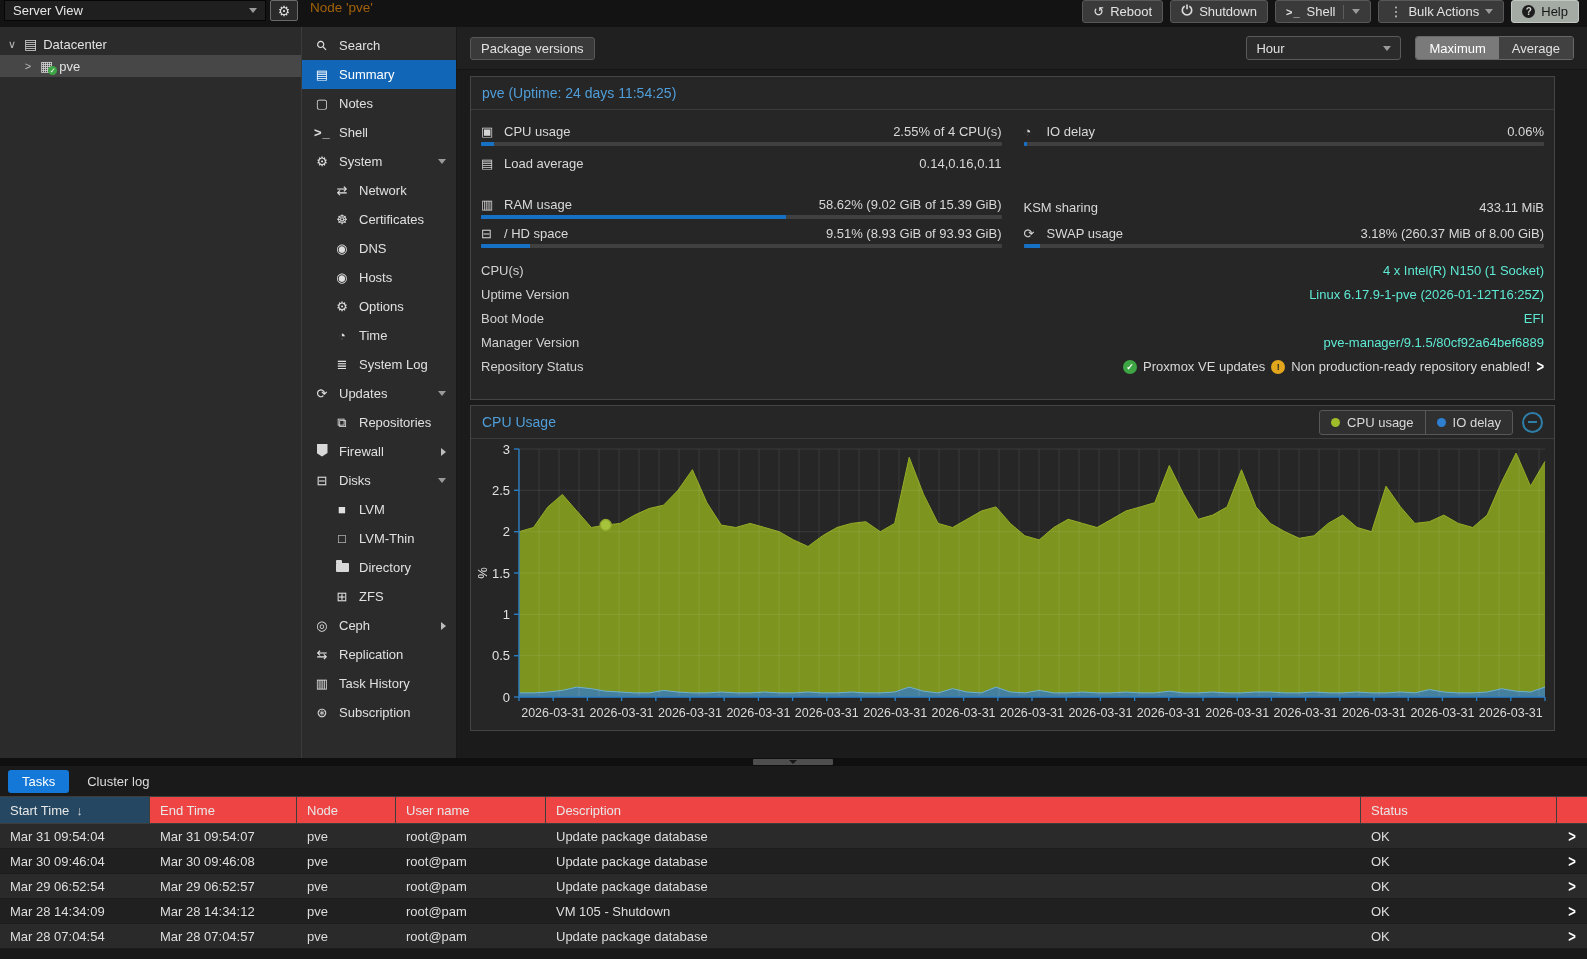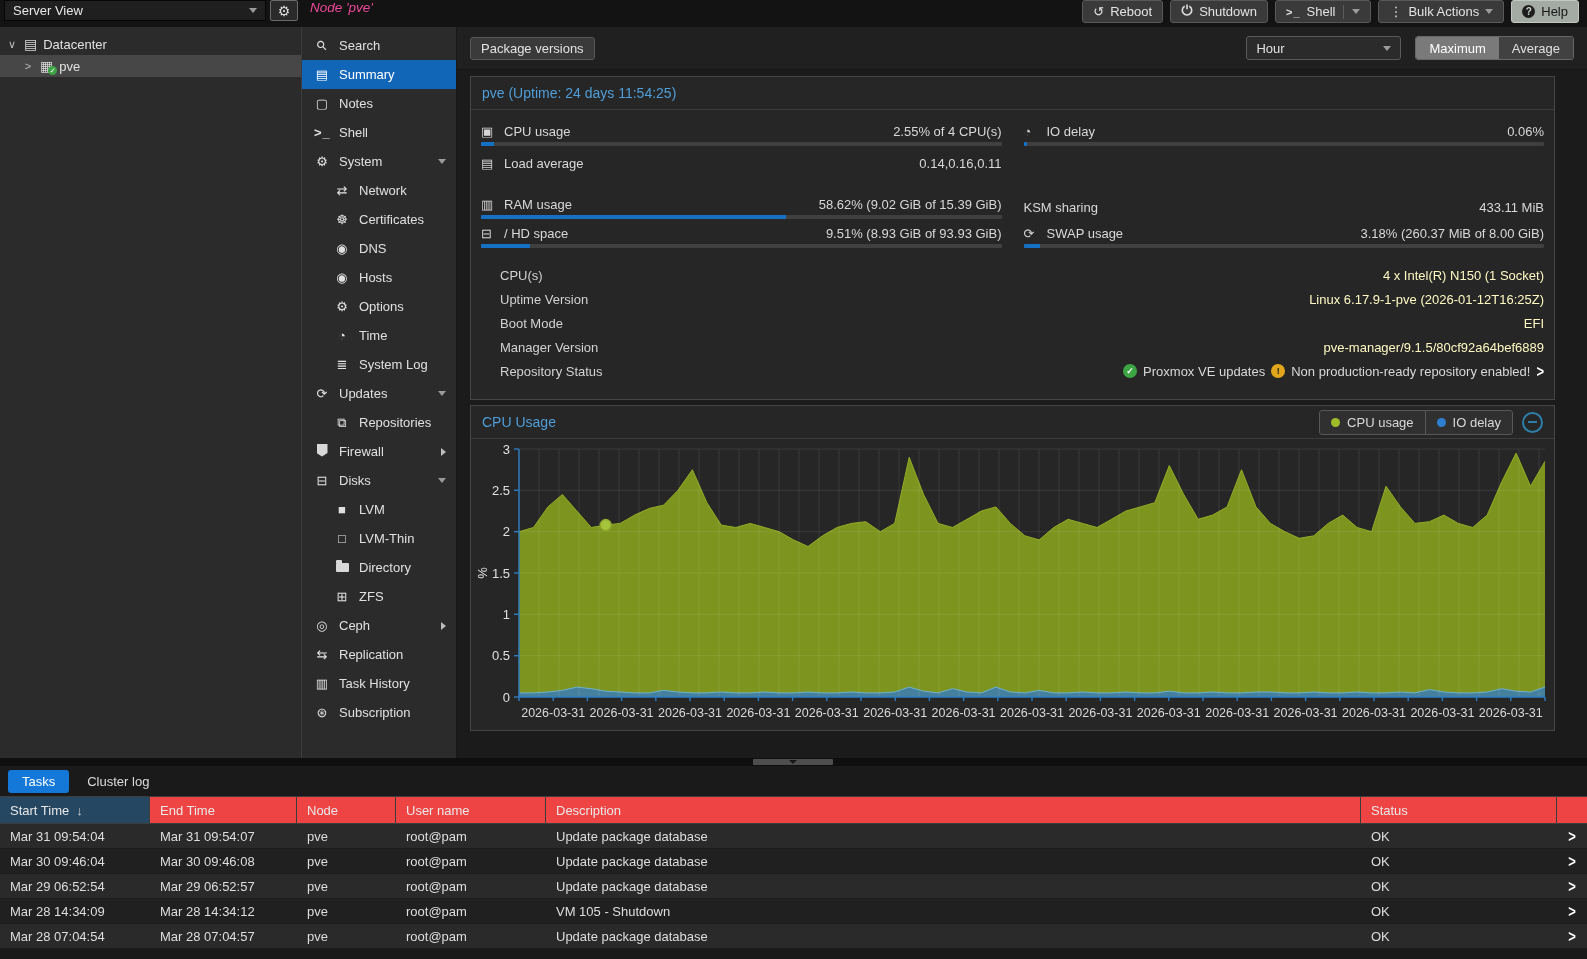--- a/index.html
+++ b/index.html
@@ -9,21 +9,21 @@
   
   .topbar { height:27px; background:#131313; display:flex; align-items:flex-start; }
   .tb-left { width:302px; display:flex; align-items:center; padding:0 4px; gap:4px; }
   .combo { flex:1; height:21px; background:#1f1f1f; border:1px solid #060606;
     display:flex; align-items:center; padding:0 8px; color:#e6e6e6; }
   .combo .sp { flex:1; }
   .caret-d { width:0; height:0; border-left:4px solid transparent; border-right:4px solid transparent; border-top:5px solid #9a9a9a; display:inline-block; }
   .caret-r { width:0; height:0; border-top:4px solid transparent; border-bottom:4px solid transparent; border-left:5px solid #bdbdbd; display:inline-block; }
   .gearbtn { width:28px; height:21px; background:#2a2a2a; border:1px solid #6a6a6a; border-radius:2px;
     display:flex; align-items:center; justify-content:center; color:#ddd; font-size:14px; }
-  .node-title { padding-left:8px; color:#ec4899; font-size:13.5px;font-style:italic; }
+  .node-title { padding-left:8px; color:#a16207; font-size:13.5px; }
   .tb-sp { flex:1; }
   .tb-btns { display:flex; gap:7px; padding-right:8px; align-items:center; }
   .btn { height:23px; background:#3a3a3a; border:1px solid #585858; border-radius:3px;
     display:flex; align-items:center; gap:6px; padding:0 10px; color:#e2e2e2; white-space:nowrap; }
   .btn .divider { width:1px; height:14px; background:#5c5c5c; margin:0 2px; }
   .btn-help { background:#a4aba4; border-color:#c2c8c2; color:#161616; font-weight:400; }
   .qcirc { width:13px; height:13px; background:#1d1d1d; color:#cfd4cf; border-radius:50%;
     font-size:10px; font-weight:700; display:flex; align-items:center; justify-content:center; }
   .ico { font-size:13px; line-height:1; }
 
@@ -73,23 +73,23 @@
   .gcol {}
   .grow { min-height:29px; display:flex; flex-direction:column; justify-content:center; }
   .g-top { display:flex; align-items:center; gap:7px; }
   .g-top .gi { font-size:13px; width:16px; color:#d4d4d4; }
   .g-top .gv { margin-left:auto; }
   .g-bar { height:4px; background:#404040; margin-top:3px; border-radius:1px; overflow:hidden; }
   .g-fill { height:100%; background:#1670c4; min-width:3px; }
   .gspacer { height:15px; }
 
   
-  .inforow { height:24px; display:flex; align-items:center;margin-left:19px; }
+  .inforow { height:24px; display:flex; align-items:flex-start; }
   .inforow .il { color:#d2d2d2; }
-  .inforow .iv { margin-left:auto; color:#fef9c3; }
+  .inforow .iv { margin-left:auto; color:#5eead4; }
   .repo-right { margin-left:auto; display:flex; align-items:center; gap:6px; }
   .cir { width:14px; height:14px; border-radius:50%; display:flex; align-items:center; justify-content:center; font-size:9px; font-weight:700; }
   .cir-ok { background:#3da544; color:#fff; }
   .cir-warn { background:#e2a61c; color:#222; }
   .chev { font-weight:700; color:#fff; font-size:13px; transform:scaleY(1.25); }
 
   
   .legend { display:flex; border:1px solid #585858; background:#303030; border-radius:3px; margin-left:auto; }
   .litem { display:flex; align-items:center; gap:7px; padding:4px 11px; }
   .litem + .litem { border-left:1px solid #585858; }

